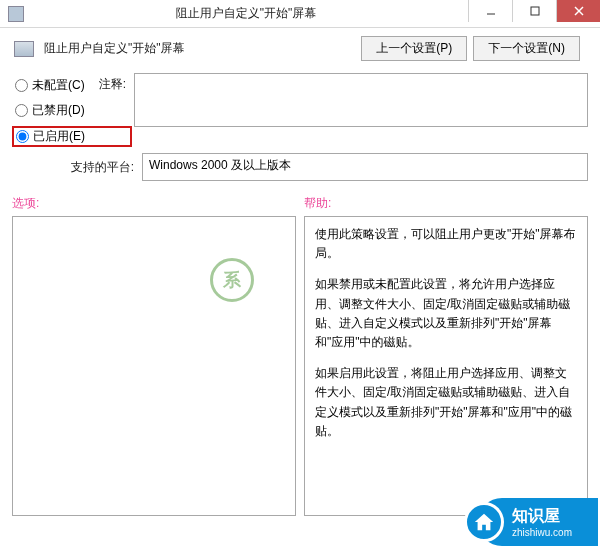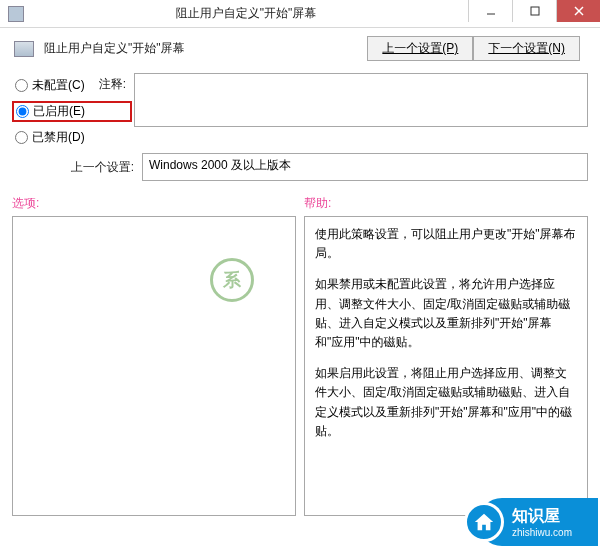--- a/index.html
+++ b/index.html
@@ -8,21 +8,21 @@
     .titlebar-icon { width: 16px; height: 16px; margin-left: 8px; background: #b8c8d8; border: 1px solid #889; }
     .titlebar-text { flex: 1; text-align: center; font-size: 12px; color: #222; }
     .win-controls { display: flex; height: 100%; }
     .win-btn { width: 44px; height: 22px; display: flex; align-items: center; justify-content: center; border-left: 1px solid #d0d0d0; background: #fff; }
     .win-btn.close { background: #c8504f; color: #fff; }
     .win-btn svg { width: 10px; height: 10px; }
     .content { padding: 8px 12px; background: #fff; }
     .header-row { display: flex; align-items: center; gap: 10px; margin-bottom: 12px; }
     .header-icon { width: 20px; height: 16px; background: linear-gradient(#d8e0e8, #b0c0d0); border: 1px solid #889; margin-left: 2px; }
     .header-title { flex: 1; font-size: 12px; color: #222; }
-    .nav-buttons { display: flex; margin-right: 8px; text-decoration: underline; }
+    .nav-buttons { display: flex; gap: 6px; margin-right: 8px; }
     .nav-btn { padding: 3px 14px; border: 1px solid #a8a8a8; background: #f2f2f2; font-size: 12px; cursor: pointer; }
     .config-area { display: flex; gap: 10px; margin-top: 4px; }
     .radio-col { width: 120px; padding-top: 3px; }
     .radio-row { display: flex; align-items: center; gap: 4px; margin-bottom: 6px; padding: 1px 3px; }
     .radio-row.highlighted { border: 2px solid #d01818; padding: 0px 2px; }
     .radio-row input { margin: 0; }
     .right-col { flex: 1; }
     .field-row { display: flex; align-items: flex-start; margin-bottom: 4px; }
     .field-label { width: 60px; text-align: right; padding-right: 8px; padding-top: 3px; color: #222; position: relative; left: -68px; }
     .comment-box { flex: 1; height: 54px; border: 1px solid #a8a8a8; background: #fff; padding: 3px; font-family: inherit; font-size: 12px; resize: none; margin-left: -68px; }
@@ -79,39 +79,39 @@
       <button class="nav-btn">下一个设置(N)</button>
     </div>
   </div>
 
   <div class="config-area">
     <div class="radio-col">
       <label class="radio-row">
         <input type="radio" name="cfg" style="">
         <span>未配置(C)</span>
       </label>
+      <label class="radio-row">
+        <input type="radio" name="cfg" style="">
+        <span>已禁用(D)</span>
+      </label>
       <label class="radio-row highlighted">
         <input type="radio" name="cfg" checked="" style="">
         <span>已启用(E)</span>
-      </label>
-      <label class="radio-row">
-        <input type="radio" name="cfg" style="">
-        <span>已禁用(D)</span>
       </label>
     </div>
     <div class="right-col">
       <div class="field-row">
         <div class="field-label">注释:</div>
         <textarea class="comment-box" style=""></textarea>
       </div>
     </div>
   </div>
 
   <div class="platform-row">
-    <div class="platform-label">上一个设置:</div>
+    <div class="platform-label">支持的平台:</div>
     <div class="platform-field">Windows 2000 及以上版本</div>
   </div>
 
   <div class="lower-section">
     <div class="lower-col">
       <div class="lower-label">选项:</div>
       <div class="options-box"></div>
     </div>
     <div class="lower-col">
       <div class="lower-label">帮助:</div>

